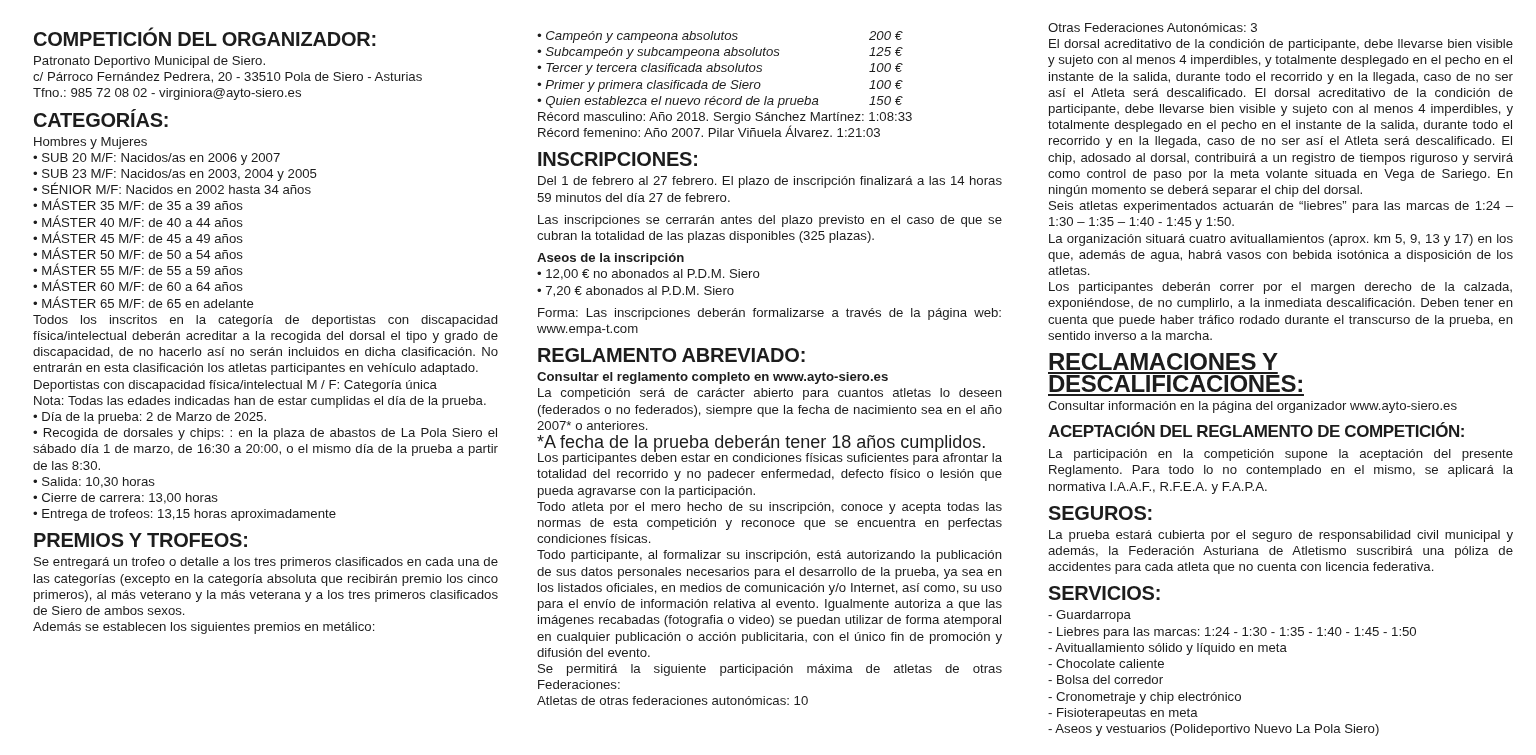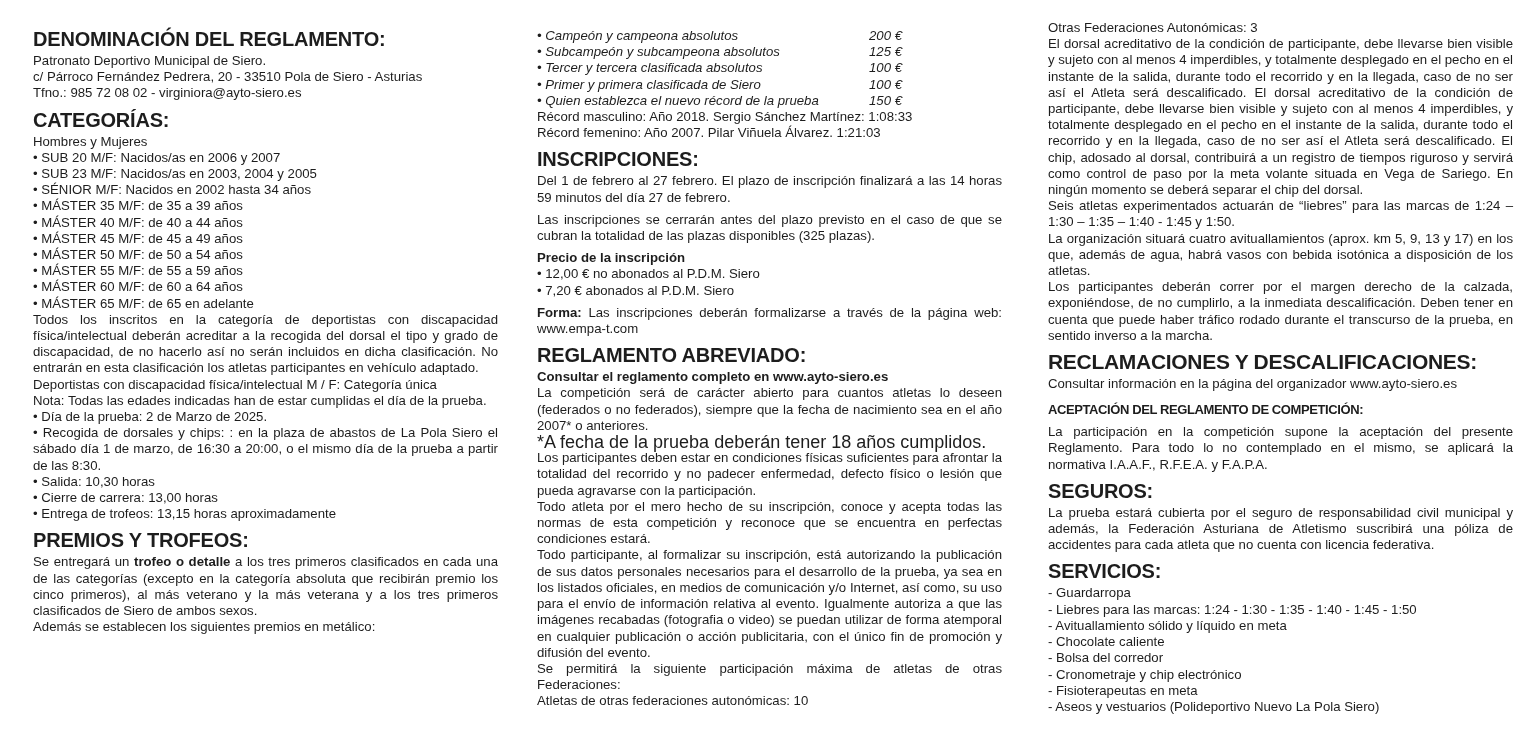--- a/index.html
+++ b/index.html
@@ -17,42 +17,42 @@
   .col-2 { margin-left: 39px; }
   .col-3 { margin-left: 46px; margin-top: -8px; }
   .col > :first-child { margin-top: 0; }
 
   .p { margin: 0; }
   .p.j { text-align: justify; }
   .p.gap { margin-top: 6px; }
   .p.small { font-size: 18px; }
   .p.bold { font-weight: bold; }
   .p.ib { font-weight: bold; }
-  .b { font-weight: bold; margin-top: 20px; }
+  .b { font-weight: normal; margin-top: 20px; }
 
   .h {
     font-weight: bold;
     font-size: 20px;
     line-height: 22px;
     letter-spacing: -0.2px;
     margin: 7px 0 3px;
   }
-  .h.sz19 { font-size: 21px; letter-spacing: -0.3px; }
-  .h.sz18 { font-size: 13px; letter-spacing: -0.4px; }
+  .h.sz19 { font-size: 24px; letter-spacing: -0.3px; text-decoration: underline; }
+  .h.sz18 { font-size: 17px; letter-spacing: -0.4px; }
 
   .price { display: flex; font-style: italic; }
   .price .lbl { width: 332px; flex: none; }
   .price .val { flex: none; }
 </style>
 </head>
 <body>
 
 <div class="page">
   <div class="col col-1">
-      <div class="h">DENOMINACIÓN DEL REGLAMENTO:</div>
+      <div class="h">COMPETICIÓN DEL ORGANIZADOR:</div>
       <div class="p">Patronato Deportivo Municipal de Siero.</div>
       <div class="p">c/ Párroco Fernández Pedrera, 20 - 33510 Pola de Siero - Asturias</div>
       <div class="p">Tfno.: 985 72 08 02 - virginiora@ayto-siero.es</div>
       <div class="h">CATEGORÍAS:</div>
       <div class="p">Hombres y Mujeres</div>
       <div class="p">• SUB 20 M/F: Nacidos/as en 2006 y 2007</div>
       <div class="p">• SUB 23 M/F: Nacidos/as en 2003, 2004 y 2005</div>
       <div class="p">• SÉNIOR M/F: Nacidos en 2002 hasta 34 años</div>
       <div class="p">• MÁSTER 35 M/F: de 35 a 39 años</div>
       <div class="p">• MÁSTER 40 M/F: de 40 a 44 años</div>
@@ -92,30 +92,30 @@
       </div>
       <div class="price">
         <span class="lbl">• Quien establezca el nuevo récord de la prueba</span>
         <span class="val">150 €</span>
       </div>
       <div class="p">Récord masculino: Año 2018. Sergio Sánchez Martínez: 1:08:33</div>
       <div class="p">Récord femenino: Año 2007. Pilar Viñuela Álvarez. 1:21:03</div>
       <div class="h">INSCRIPCIONES:</div>
       <div class="p j">Del 1 de febrero al 27 febrero. El plazo de inscripción finalizará a las 14 horas 59 minutos del día 27 de febrero.</div>
       <div class="p j gap">Las inscripciones se cerrarán antes del plazo previsto en el caso de que se cubran la totalidad de las plazas disponibles (325 plazas).</div>
-      <div class="p bold gap">Precio de la inscripción</div>
+      <div class="p bold gap">Aseos de la inscripción</div>
       <div class="p">• 12,00 € no abonados al P.D.M. Siero</div>
       <div class="p">• 7,20 € abonados al P.D.M. Siero</div>
       <div class="p j gap"><span class="b">Forma:</span><span> Las inscripciones deberán formalizarse a través de la página web: www.empa-t.com</span></div>
       <div class="h">REGLAMENTO ABREVIADO:</div>
       <div class="p ib">Consultar el reglamento completo en www.ayto-siero.es</div>
       <div class="p j">La competición será de carácter abierto para cuantos atletas lo deseen (federados o no federados), siempre que la fecha de nacimiento sea en el año 2007* o anteriores.</div>
       <div class="p small">*A fecha de la prueba deberán tener 18 años cumplidos.</div>
       <div class="p j">Los participantes deben estar en condiciones físicas suficientes para afrontar la totalidad del recorrido y no padecer enfermedad, defecto físico o lesión que pueda agravarse con la participación.</div>
-      <div class="p j">Todo atleta por el mero hecho de su inscripción, conoce y acepta todas las normas de esta competición y reconoce que se encuentra en perfectas condiciones estará.</div>
+      <div class="p j">Todo atleta por el mero hecho de su inscripción, conoce y acepta todas las normas de esta competición y reconoce que se encuentra en perfectas condiciones físicas.</div>
       <div class="p j">Todo participante, al formalizar su inscripción, está autorizando la publicación de sus datos personales necesarios para el desarrollo de la prueba, ya sea en los listados oficiales, en medios de comunicación y/o Internet, así como, su uso para el envío de información relativa al evento. Igualmente autoriza a que las imágenes recabadas (fotografia o video) se puedan utilizar de forma atemporal en cualquier publicación o acción publicitaria, con el único fin de promoción y difusión del evento.</div>
       <div class="p j">Se permitirá la siguiente participación máxima de atletas de otras Federaciones:</div>
       <div class="p">Atletas de otras federaciones autonómicas: 10</div>
     </div>
   <div class="col col-3">
       <div class="p">Otras Federaciones Autonómicas: 3</div>
       <div class="p j">El dorsal acreditativo de la condición de participante, debe llevarse bien visible y sujeto con al menos 4 imperdibles, y totalmente desplegado en el pecho en el instante de la salida, durante todo el recorrido y en la llegada, caso de no ser así el Atleta será descalificado. El dorsal acreditativo de la condición de participante, debe llevarse bien visible y sujeto con al menos 4 imperdibles, y totalmente desplegado en el pecho en el instante de la salida, durante todo el recorrido y en la llegada, caso de no ser así el Atleta será descalificado. El chip, adosado al dorsal, contribuirá a un registro de tiempos riguroso y servirá como control de paso por la meta volante situada en Vega de Sariego. En ningún momento se deberá separar el chip del dorsal.</div>
       <div class="p j">Seis atletas experimentados actuarán de “liebres” para las marcas de 1:24 – 1:30 – 1:35 – 1:40 - 1:45 y 1:50.</div>
       <div class="p j">La organización situará cuatro avituallamientos (aprox. km 5, 9, 13 y 17) en los que, además de agua, habrá vasos con bebida isotónica a disposición de los atletas.</div>
       <div class="p j">Los participantes deberán correr por el margen derecho de la calzada, exponiéndose, de no cumplirlo, a la inmediata descalificación. Deben tener en cuenta que puede haber tráfico rodado durante el transcurso de la prueba, en sentido inverso a la marcha.</div>

